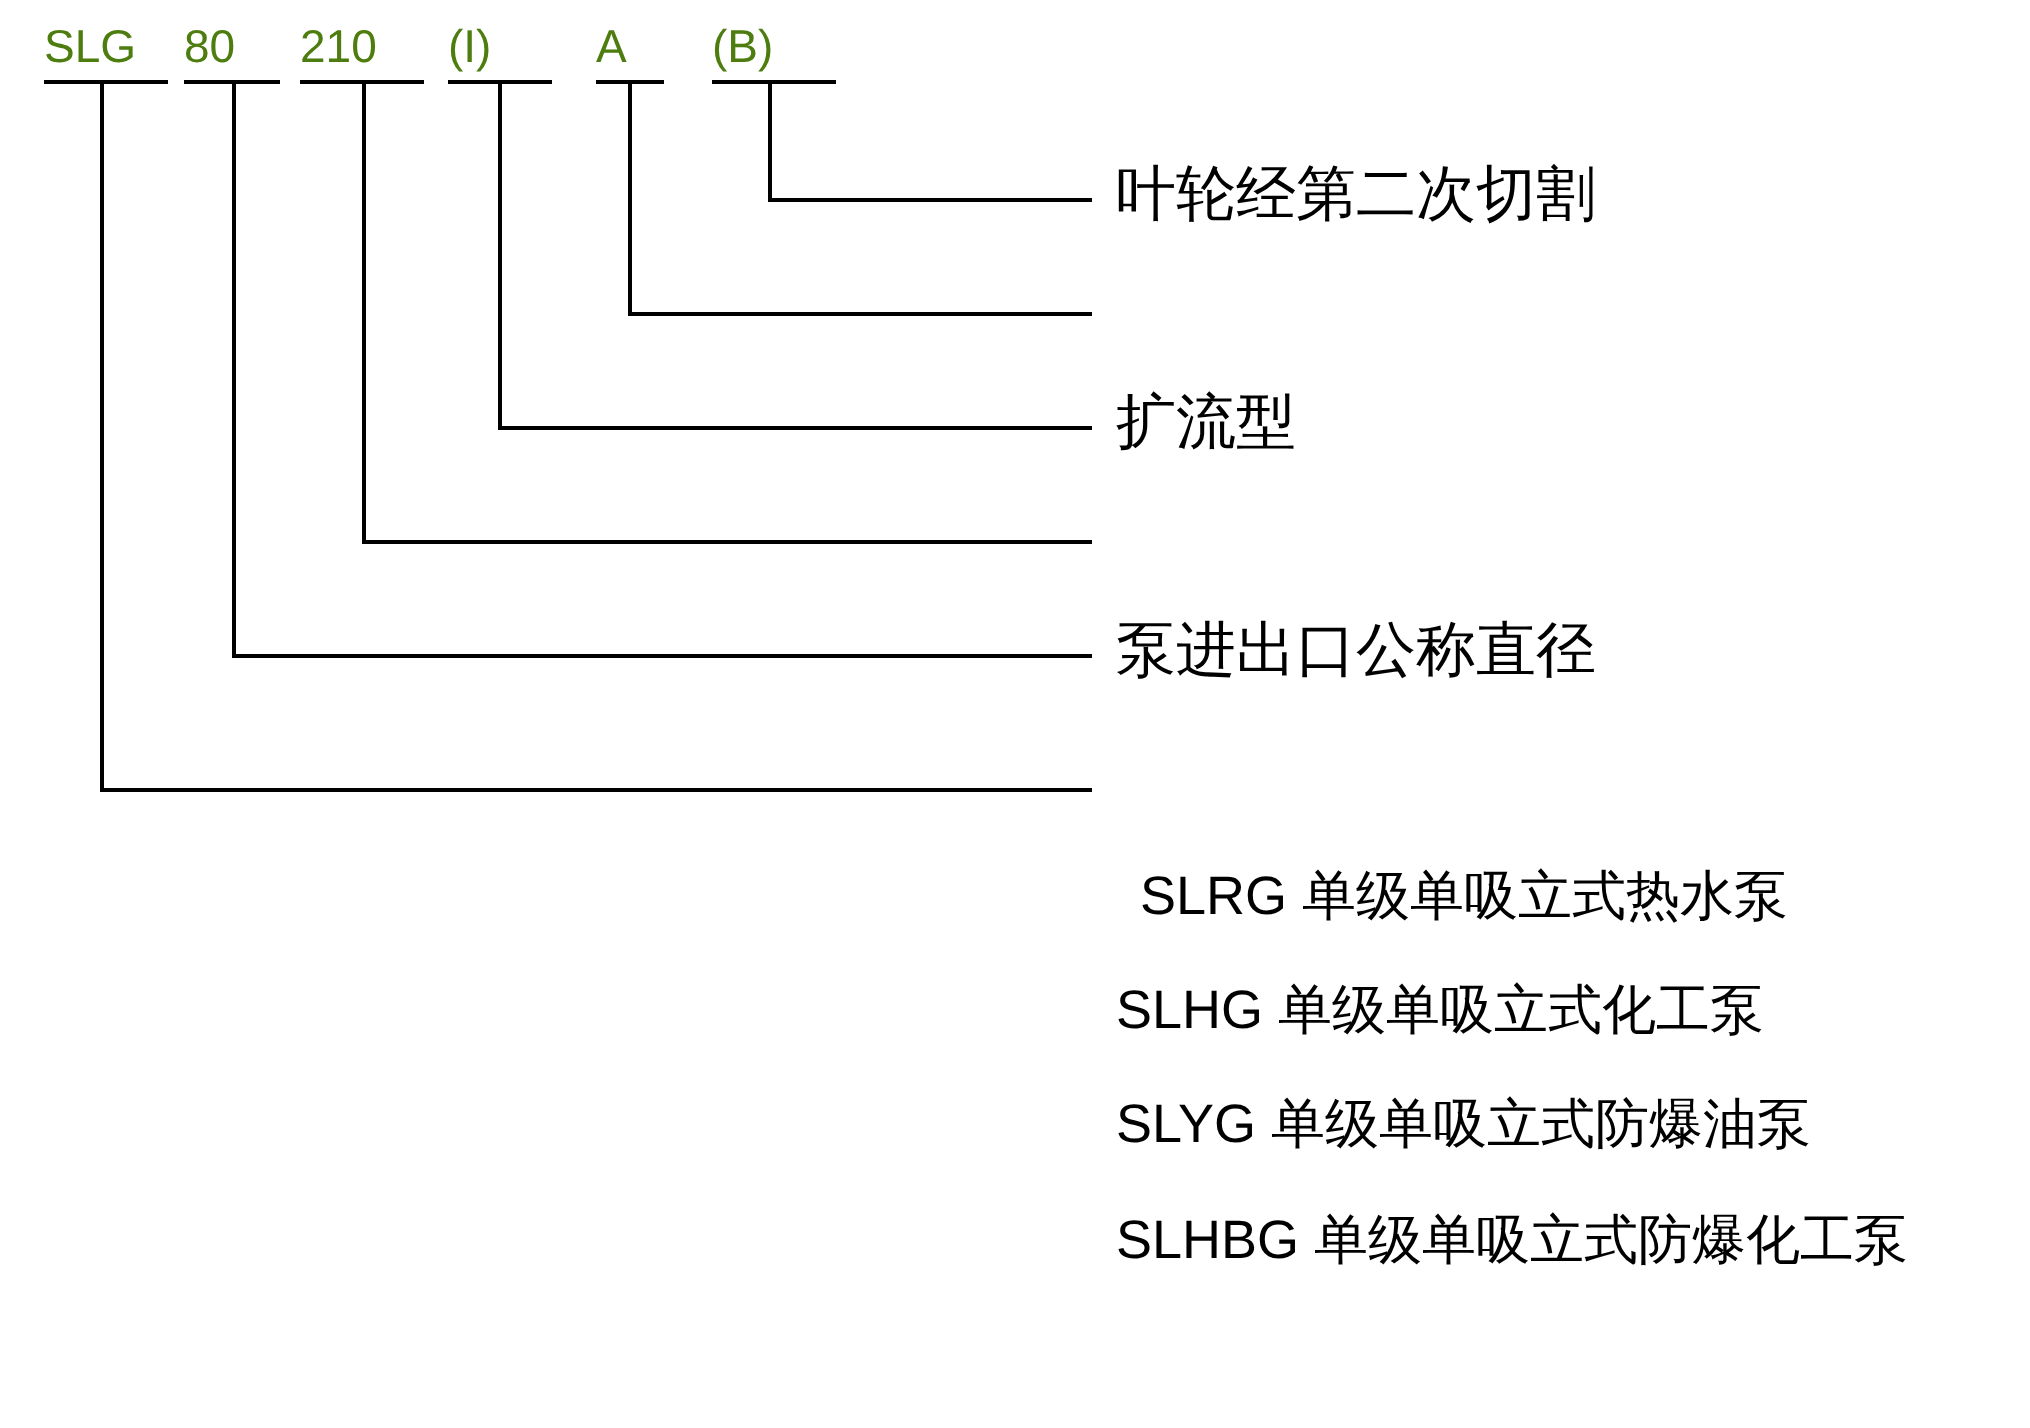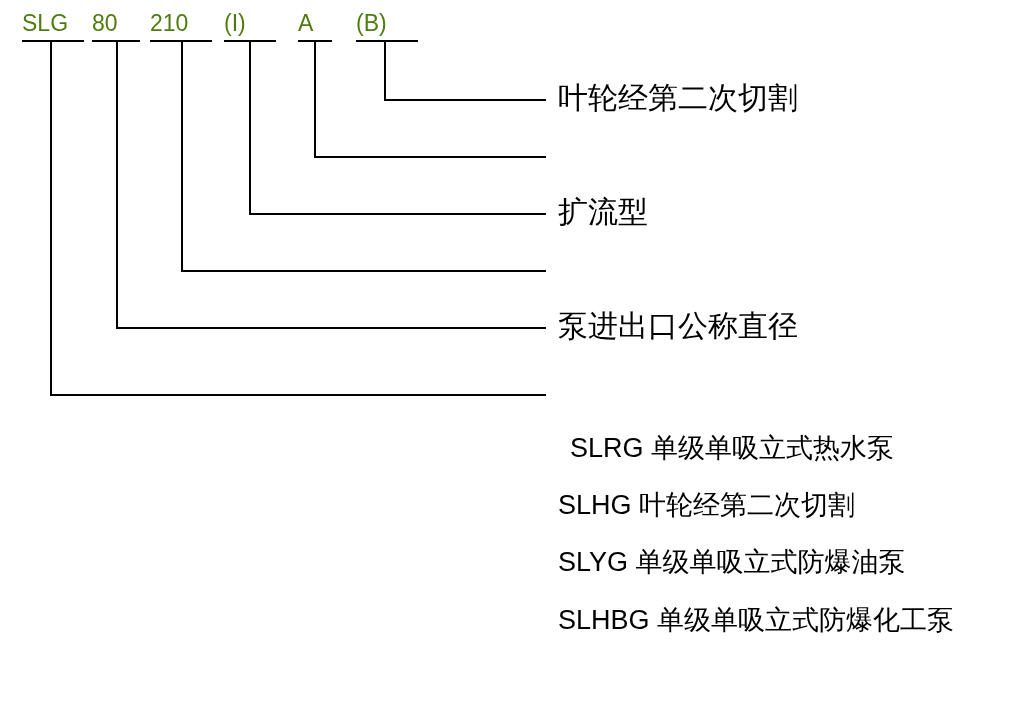--- a/index.html
+++ b/index.html
@@ -95,17 +95,17 @@
   <div class="hline" style="left:249px; top:213px; width:297px;"></div>
   <div class="hline" style="left:181px; top:270px; width:365px;"></div>
   <div class="hline" style="left:116px; top:327px; width:430px;"></div>
   <div class="hline" style="left:50px; top:394px; width:496px;"></div>
 
   <div class="leader-label" style="left:558px; top:83px;">叶轮经第二次切割</div>
   <div class="leader-label" style="left:558px; top:197px;">扩流型</div>
   <div class="leader-label" style="left:558px; top:311px;">泵进出口公称直径</div>
 
   <div class="pump-line" style="left:558px; top:433px;margin-left:12px;">SLRG 单级单吸立式热水泵</div>
-  <div class="pump-line" style="left:558px; top:490px;">SLHG 叶轮经第二次切割</div>
+  <div class="pump-line" style="left:558px; top:490px;">SLHG 单级单吸立式化工泵</div>
   <div class="pump-line" style="left:558px; top:547px;">SLYG 单级单吸立式防爆油泵</div>
   <div class="pump-line" style="left:558px; top:605px;">SLHBG 单级单吸立式防爆化工泵</div>
 
 </div>
 
 </body></html>

